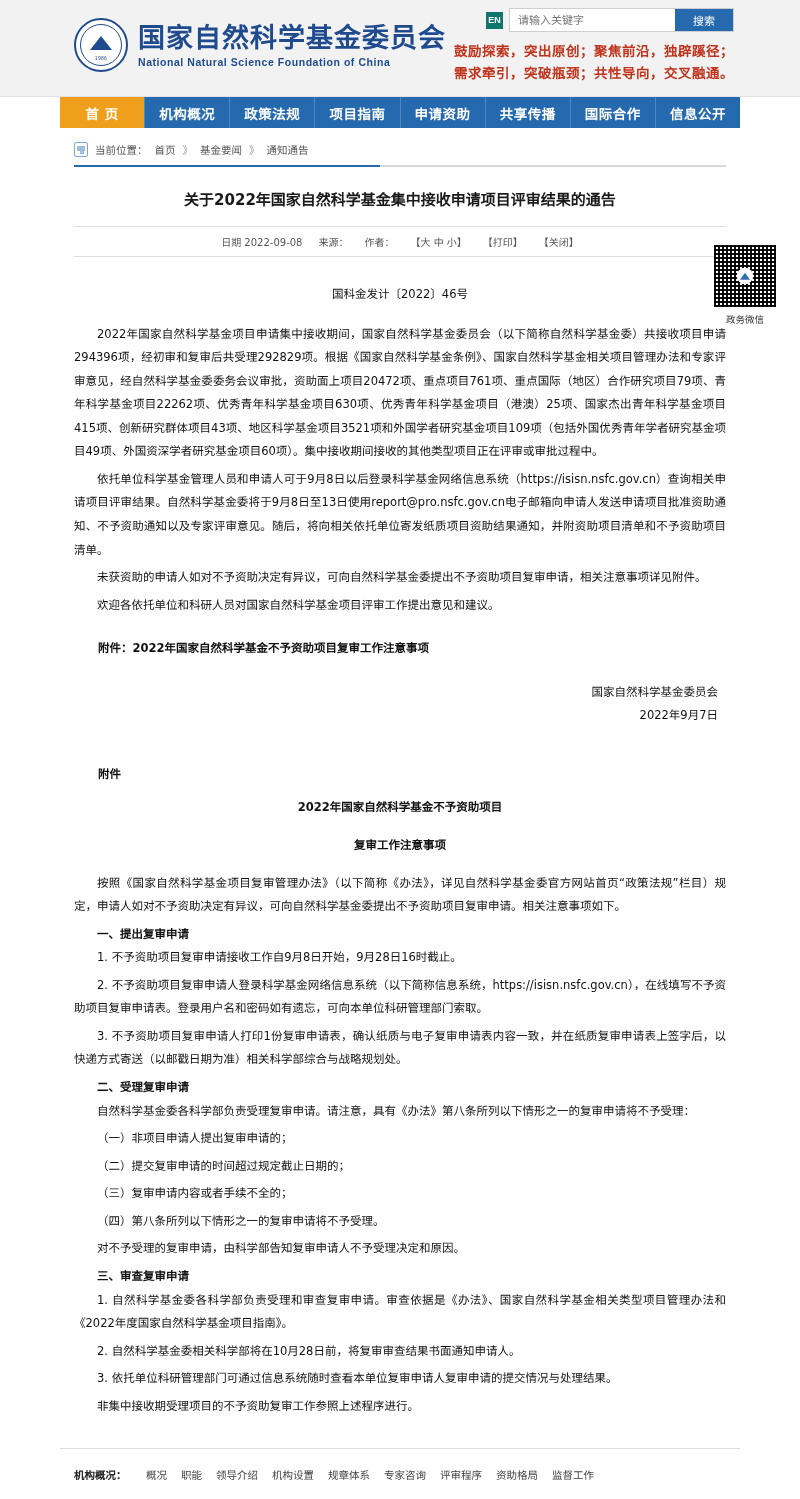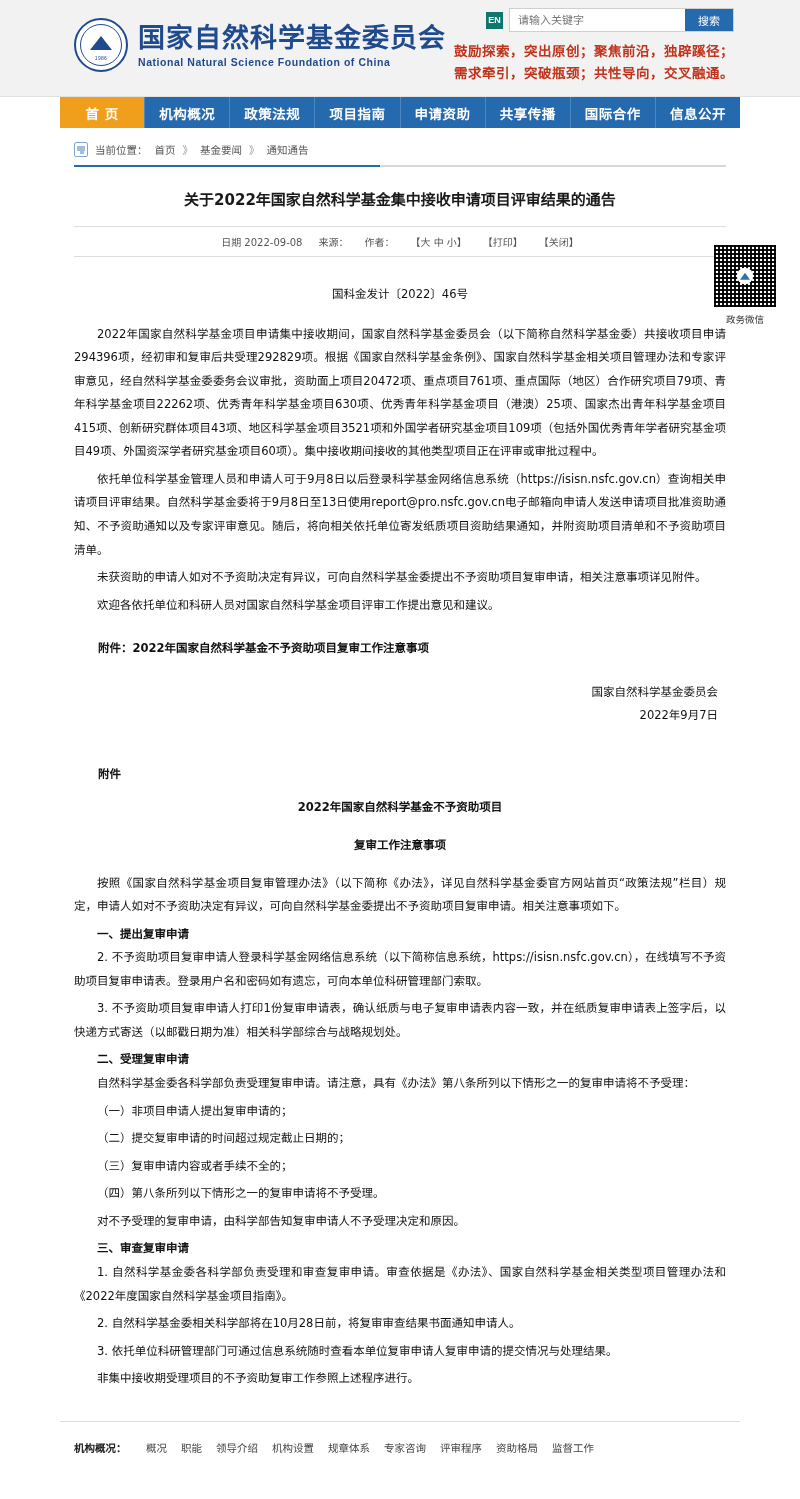--- a/index.html
+++ b/index.html
@@ -74,21 +74,21 @@
   .search-box {
     display: flex; align-items: stretch; border: 1px solid #cfcfcf; background: #fff;
     height: 24px; width: 225px;
   }
   .search-box input {
     border: 0; outline: 0; flex: 1; padding: 0 8px;
     font-size: 11px; color: #999; background: transparent;
     font-family: "DejaVu Sans", sans-serif;
   }
   .search-btn {
-    width: 48px; background: #2569ae; color: #fff; border: 0;
+    width: 58px; background: #2569ae; color: #fff; border: 0;
     font-size: 11px; cursor: pointer;
     font-family: "DejaVu Sans", sans-serif;
   }
 
   
   .navbar { background: #ffffff; }
   .nav-inner {
     width: 680px; margin: 0 auto; display: flex; height: 31px;
     background: #2569ae;
   }
@@ -319,20 +319,21 @@
   <div class="attach-label" style="padding-left:24px;">附件</div>
 
   <div class="attach-title">2022年国家自然科学基金不予资助项目</div>
   <div class="attach-title">复审工作注意事项</div>
 
   <div style="height:14px;"></div>
   <div class="body-p">按照《国家自然科学基金项目复审管理办法》（以下简称《办法》，详见自然科学基金委官方网站首页“政策法规”栏目）规定，申请人如对不予资助决定有异议，可向自然科学基金委提出不予资助项目复审申请。相关注意事项如下。</div>
 
   <div id="attachment-sections">
       <div class="sec-head">一、提出复审申请</div>
+      <p class="body-p">1. 不予资助项目复审申请接收工作自9月8日开始，9月28日16时截止。</p>
       <p class="body-p">2. 不予资助项目复审申请人登录科学基金网络信息系统（以下简称信息系统，https://isisn.nsfc.gov.cn），在线填写不予资助项目复审申请表。登录用户名和密码如有遗忘，可向本单位科研管理部门索取。</p>
       <p class="body-p">3. 不予资助项目复审申请人打印1份复审申请表，确认纸质与电子复审申请表内容一致，并在纸质复审申请表上签字后，以快递方式寄送（以邮戳日期为准）相关科学部综合与战略规划处。</p>
       <div class="sec-head">二、受理复审申请</div>
       <p class="body-p">自然科学基金委各科学部负责受理复审申请。请注意，具有《办法》第八条所列以下情形之一的复审申请将不予受理：</p>
       <p class="body-p">（一）非项目申请人提出复审申请的；</p>
       <p class="body-p">（二）提交复审申请的时间超过规定截止日期的；</p>
       <p class="body-p">（三）复审申请内容或者手续不全的；</p>
       <p class="body-p">（四）第八条所列以下情形之一的复审申请将不予受理。</p>
       <p class="body-p">对不予受理的复审申请，由科学部告知复审申请人不予受理决定和原因。</p>
       <div class="sec-head">三、审查复审申请</div>

